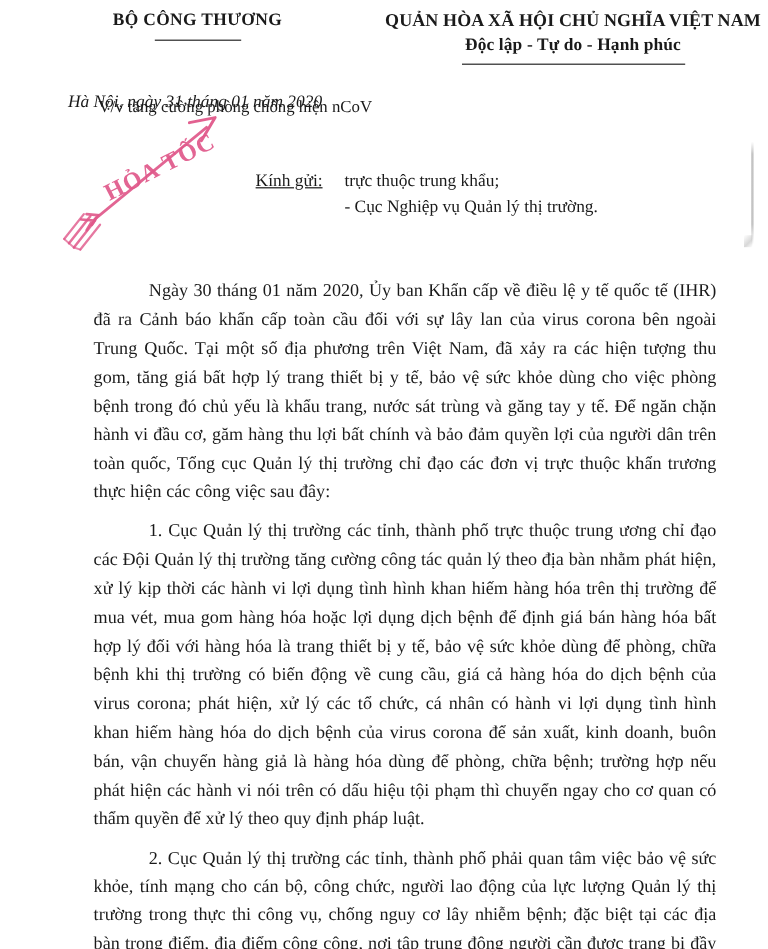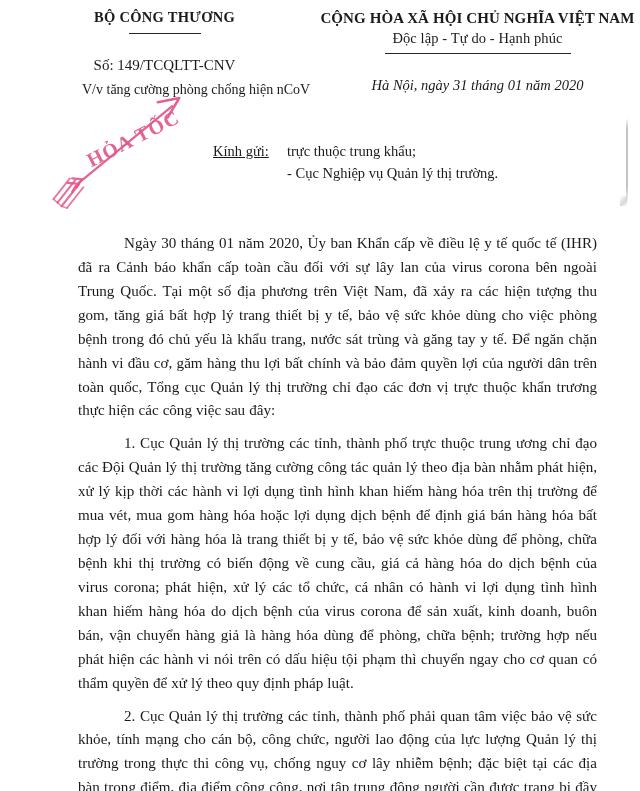--- a/index.html
+++ b/index.html
@@ -76,21 +76,21 @@
   }
   .nation-line1 {
     font-size: 15px;
     font-weight: bold;
     letter-spacing: 0.1px;
     line-height: 1.35;
     white-space: nowrap;
   }
   .nation-line2 {
     font-size: 14.5px;
-    font-weight: normal;
+    font-weight: bold;
     letter-spacing: 0.1px;
     line-height: 1.4;
     white-space: nowrap;
   }
   .rule-short {
     width: 72px;
     height: 1.4px;
     background: #262626;
     margin: 5px auto 0 auto;
   }
@@ -209,30 +209,27 @@
 
   <div class="scan-edge"></div>
   <div class="scan-edge2"></div>
 
   <div class="header">
     <div class="hdr-left">
       <div class="org-line1">BỘ CÔNG THƯƠNG</div>
       <div class="rule-short"></div>
     </div>
     <div class="hdr-right">
-      <div class="nation-line1">CỘNG HÒA XÃ HỘI CHỦ NGHĨA VIỆT NAM</div>
+      <div class="nation-line1">QUẢN HÒA XÃ HỘI CHỦ NGHĨA VIỆT NAM</div>
       <div class="nation-line2">Độc lập - Tự do - Hạnh phúc</div>
       <div class="rule-long"></div>
     </div>
   </div>
 
   <div class="numdate">
-    <div class="num-col">
-      <div class="doc-number">Số: 149/TCQLTT-CNV</div>
-    </div>
     <div class="date-col">
       <div class="doc-date">Hà Nội, ngày 31 tháng 01 năm 2020</div>
     </div>
   </div>
 
   <div class="subject">V/v tăng cường phòng chống hiện nCoV</div>
 
   <div class="stamp">
     <svg width="168" height="62" viewBox="0 0 168 62" xmlns="http://www.w3.org/2000/svg">
       <g stroke="#e0588a" fill="none" stroke-linecap="round">

